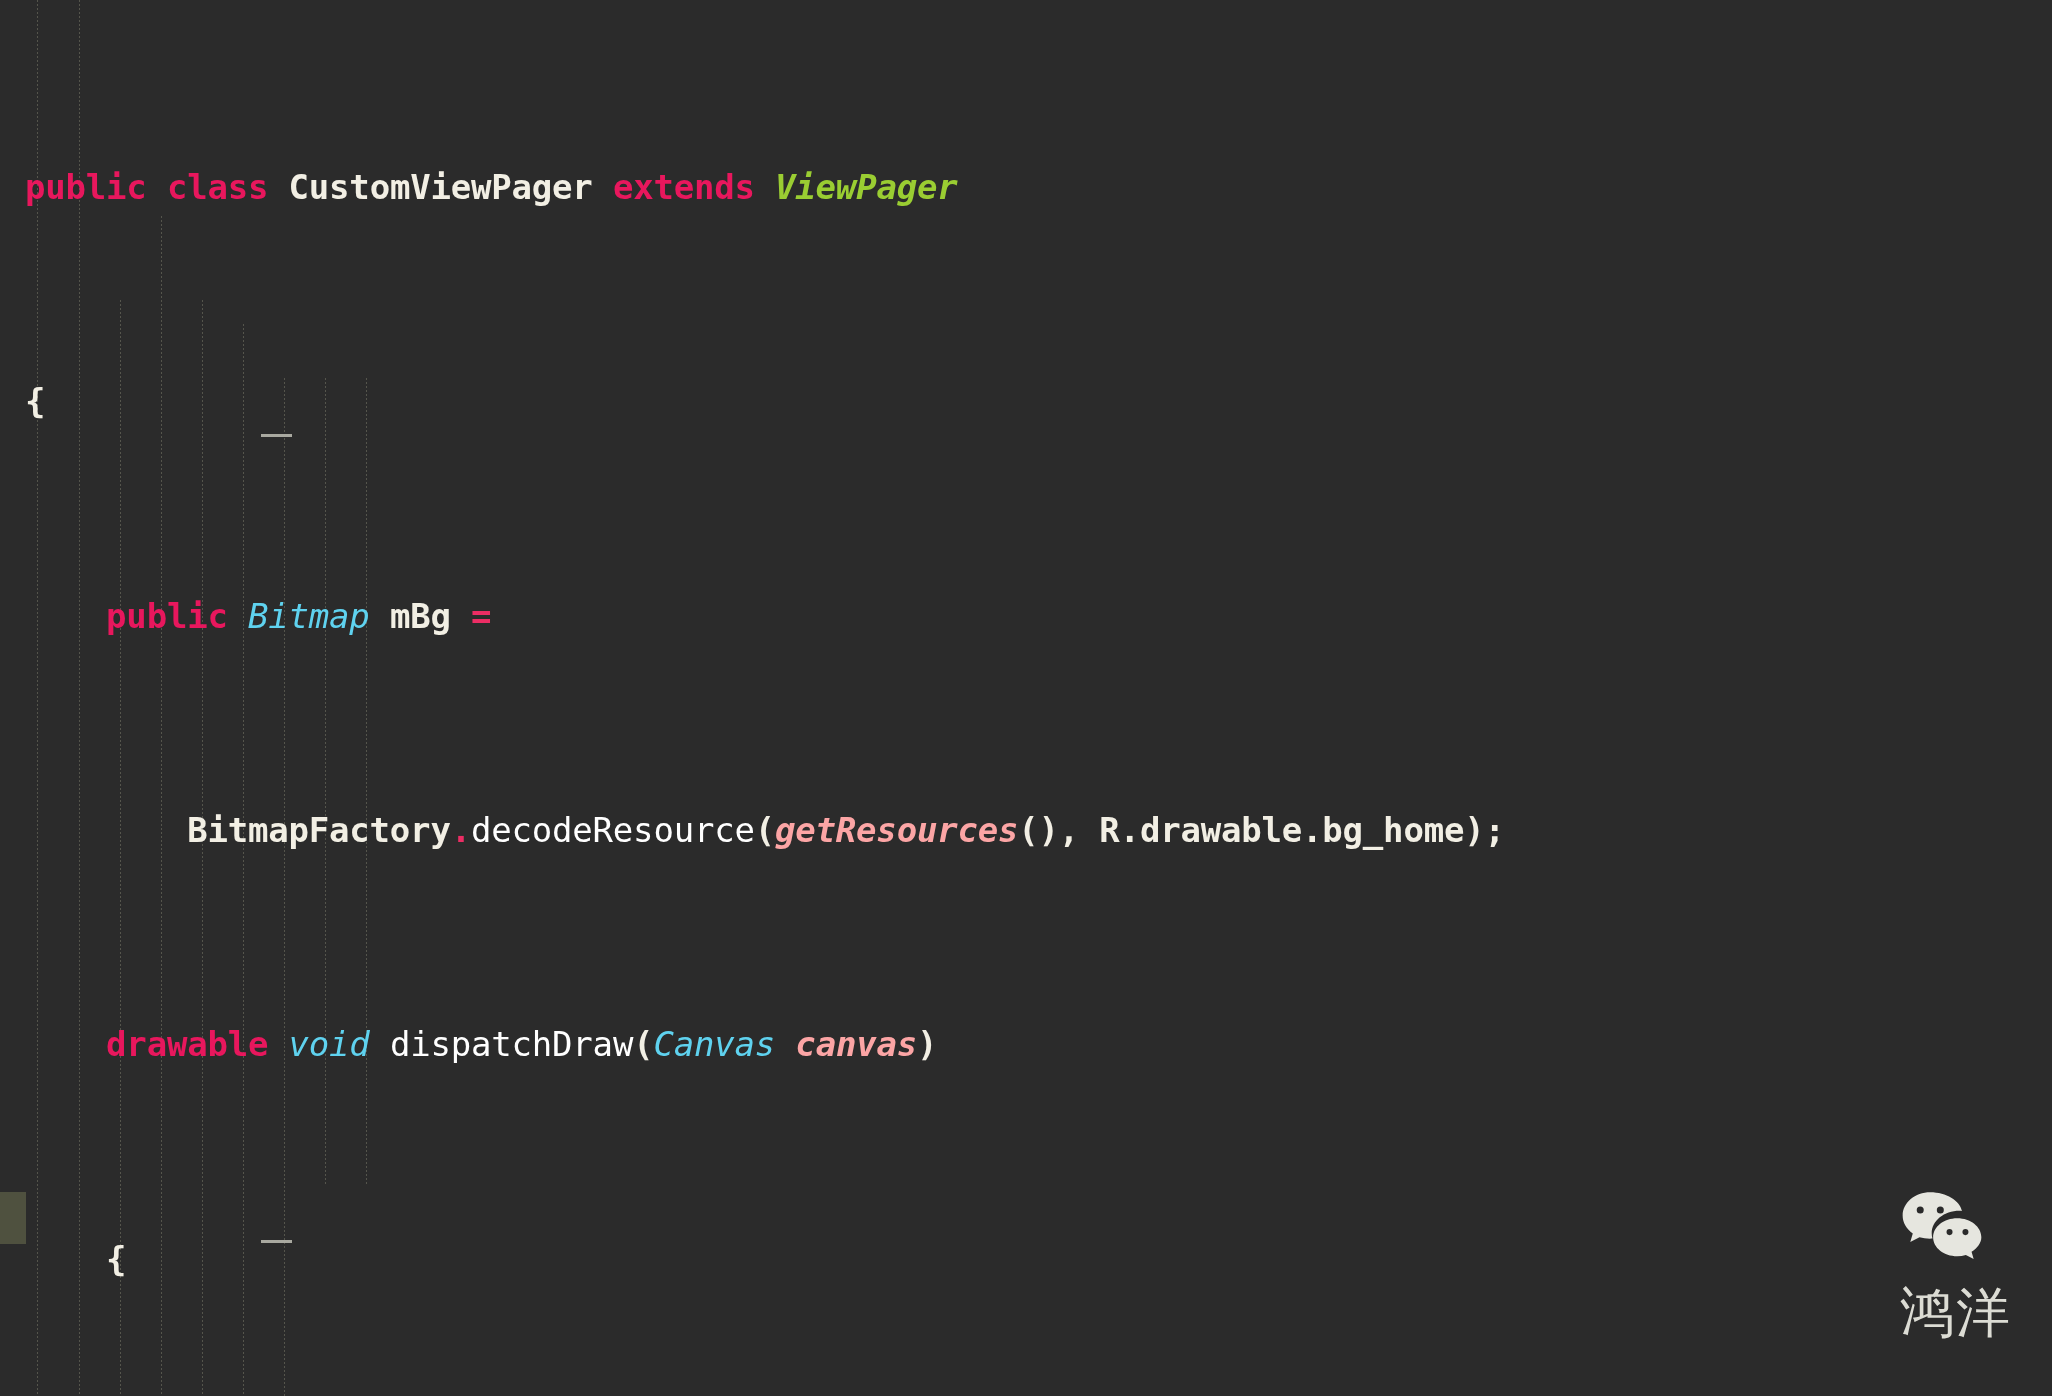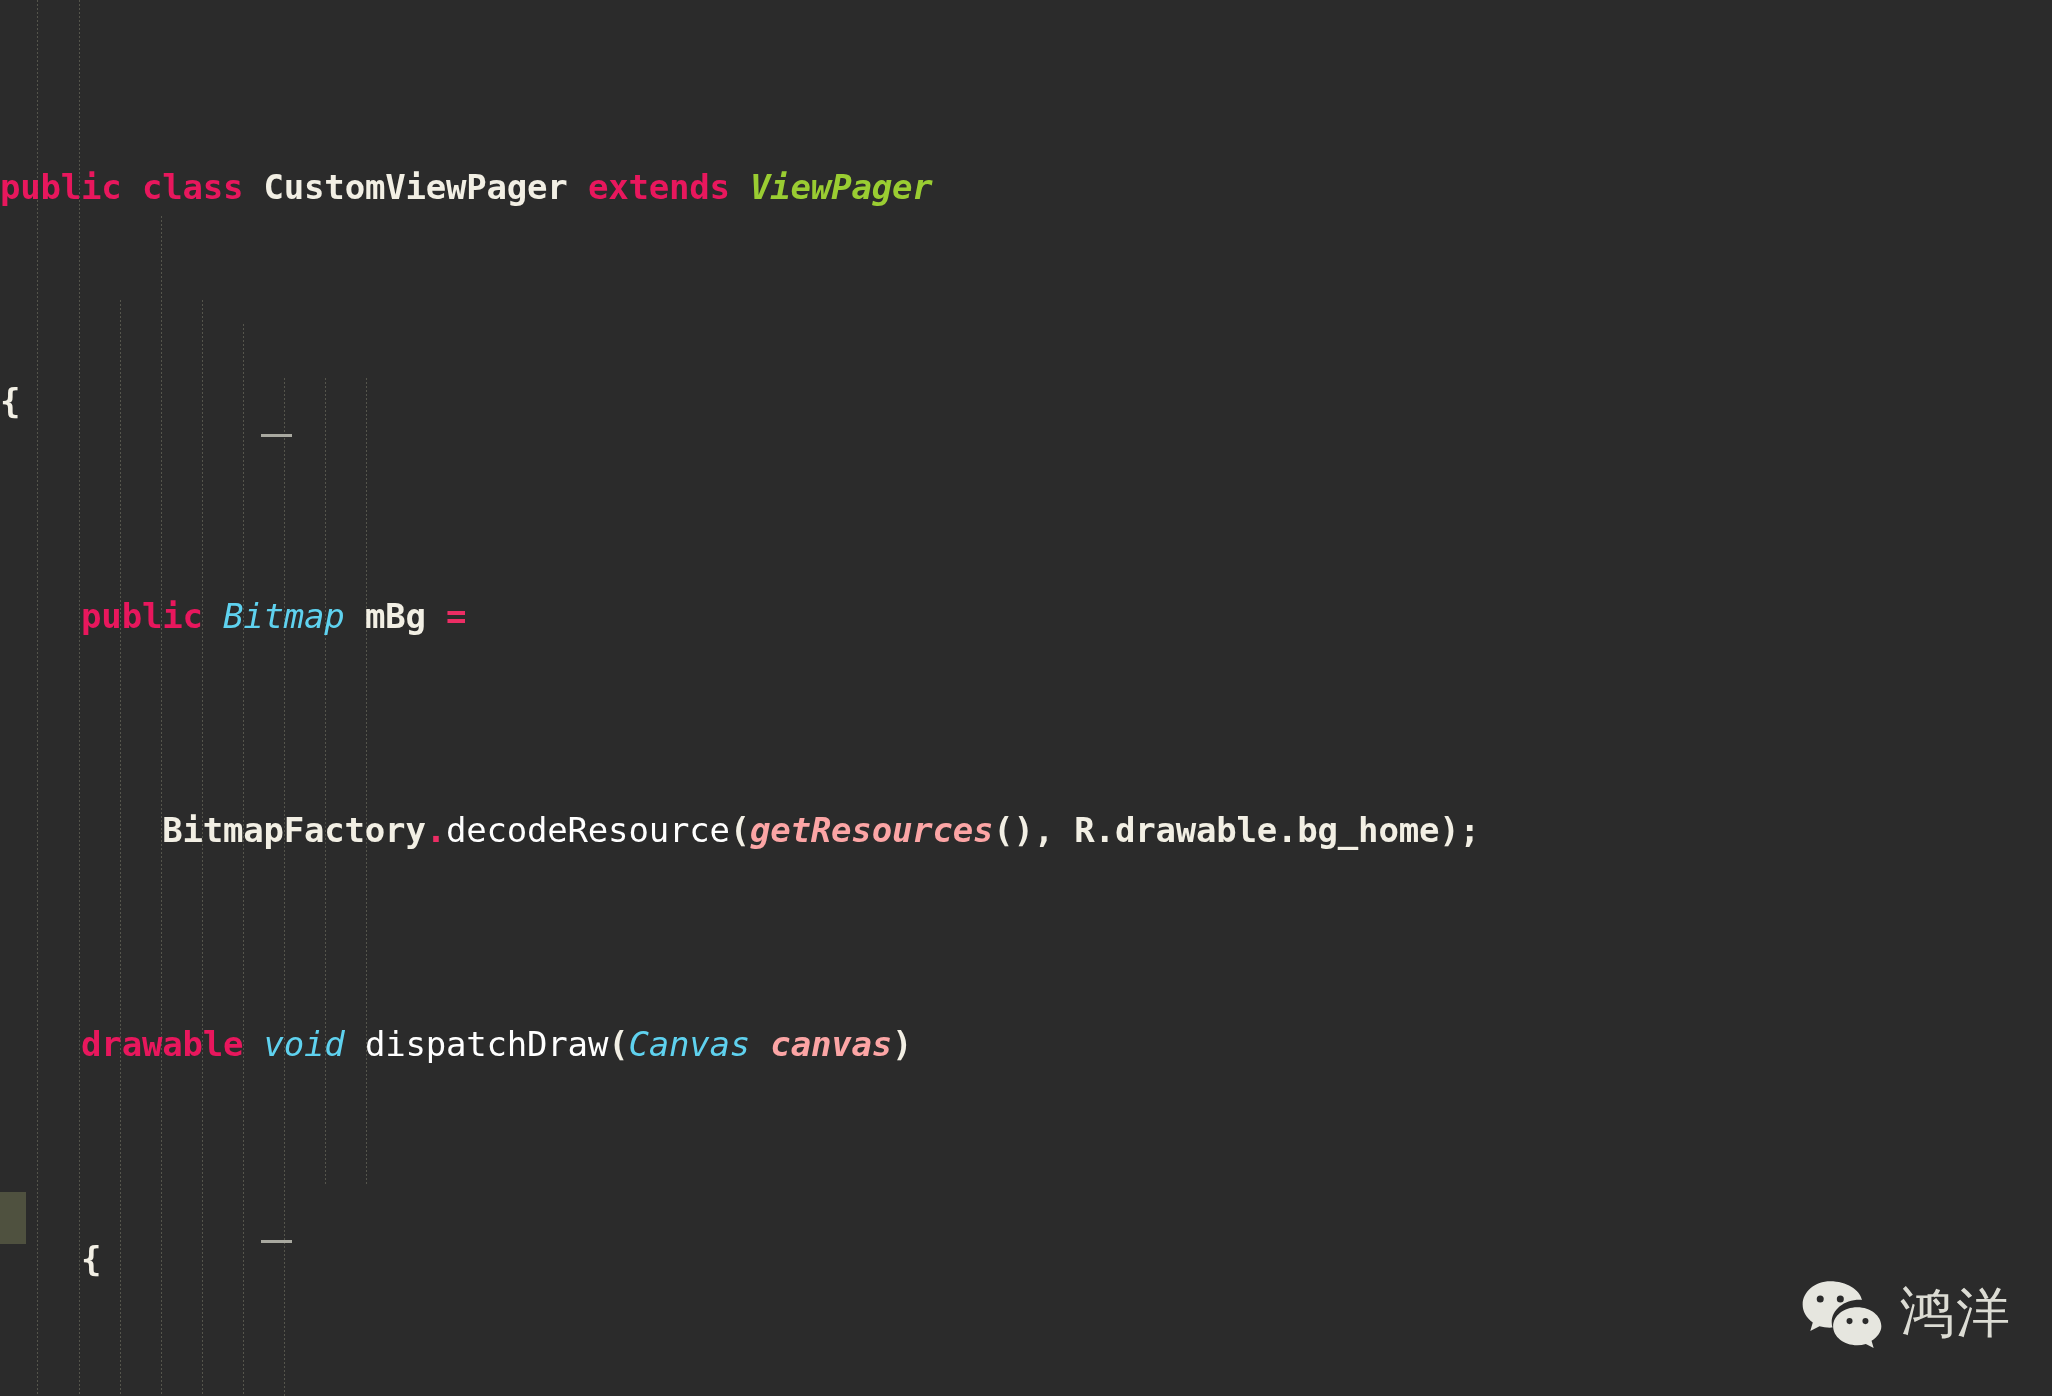--- a/index.html
+++ b/index.html
@@ -51,20 +51,21 @@
     padding: 0;
     font-size: 34px;
     line-height: 53.6px;
     white-space: pre;
     letter-spacing: -0.2px;
   }
   .ln {
     height: 53.6px;
     white-space: pre;
     color: #f2efe4;
+    padding-left: 25px;
   }
 
   
   .kw   { color: #e8175d; font-weight: bold; }          
   .typ  { color: #5fd2ef; font-style: italic; font-weight: normal; } 
   .cls  { color: #f2efe4; font-weight: bold; }          
   .ann  { color: #9acd32; font-style: italic; font-weight: bold; } 
   .mth  { color: #ffffff; font-weight: normal; margin-top: 17px; }          
   .par  { color: #fca5a5; font-style: italic; font-weight: bold; }          
   .op   { color: #ec2d64; font-weight: bold; }  
@@ -77,23 +78,24 @@
     background: #a9a9a0;
     z-index: 4;
   }
 
   
   .watermark {
     position: absolute;
     right: 40px;
     bottom: 46px;
     display: flex;
-    align-items: center;
+    align-items: flex-start;
     gap: 16px;
     z-index: 5;
+    flex-direction: column;
   }
   .wechat-icon {
     width: 84px;
     height: 72px;
     position: relative;
   }
   .wechat-name {
     color: #dcdcd4;
     font-family: "DejaVu Sans", "Liberation Sans", sans-serif;
     font-size: 54px;

